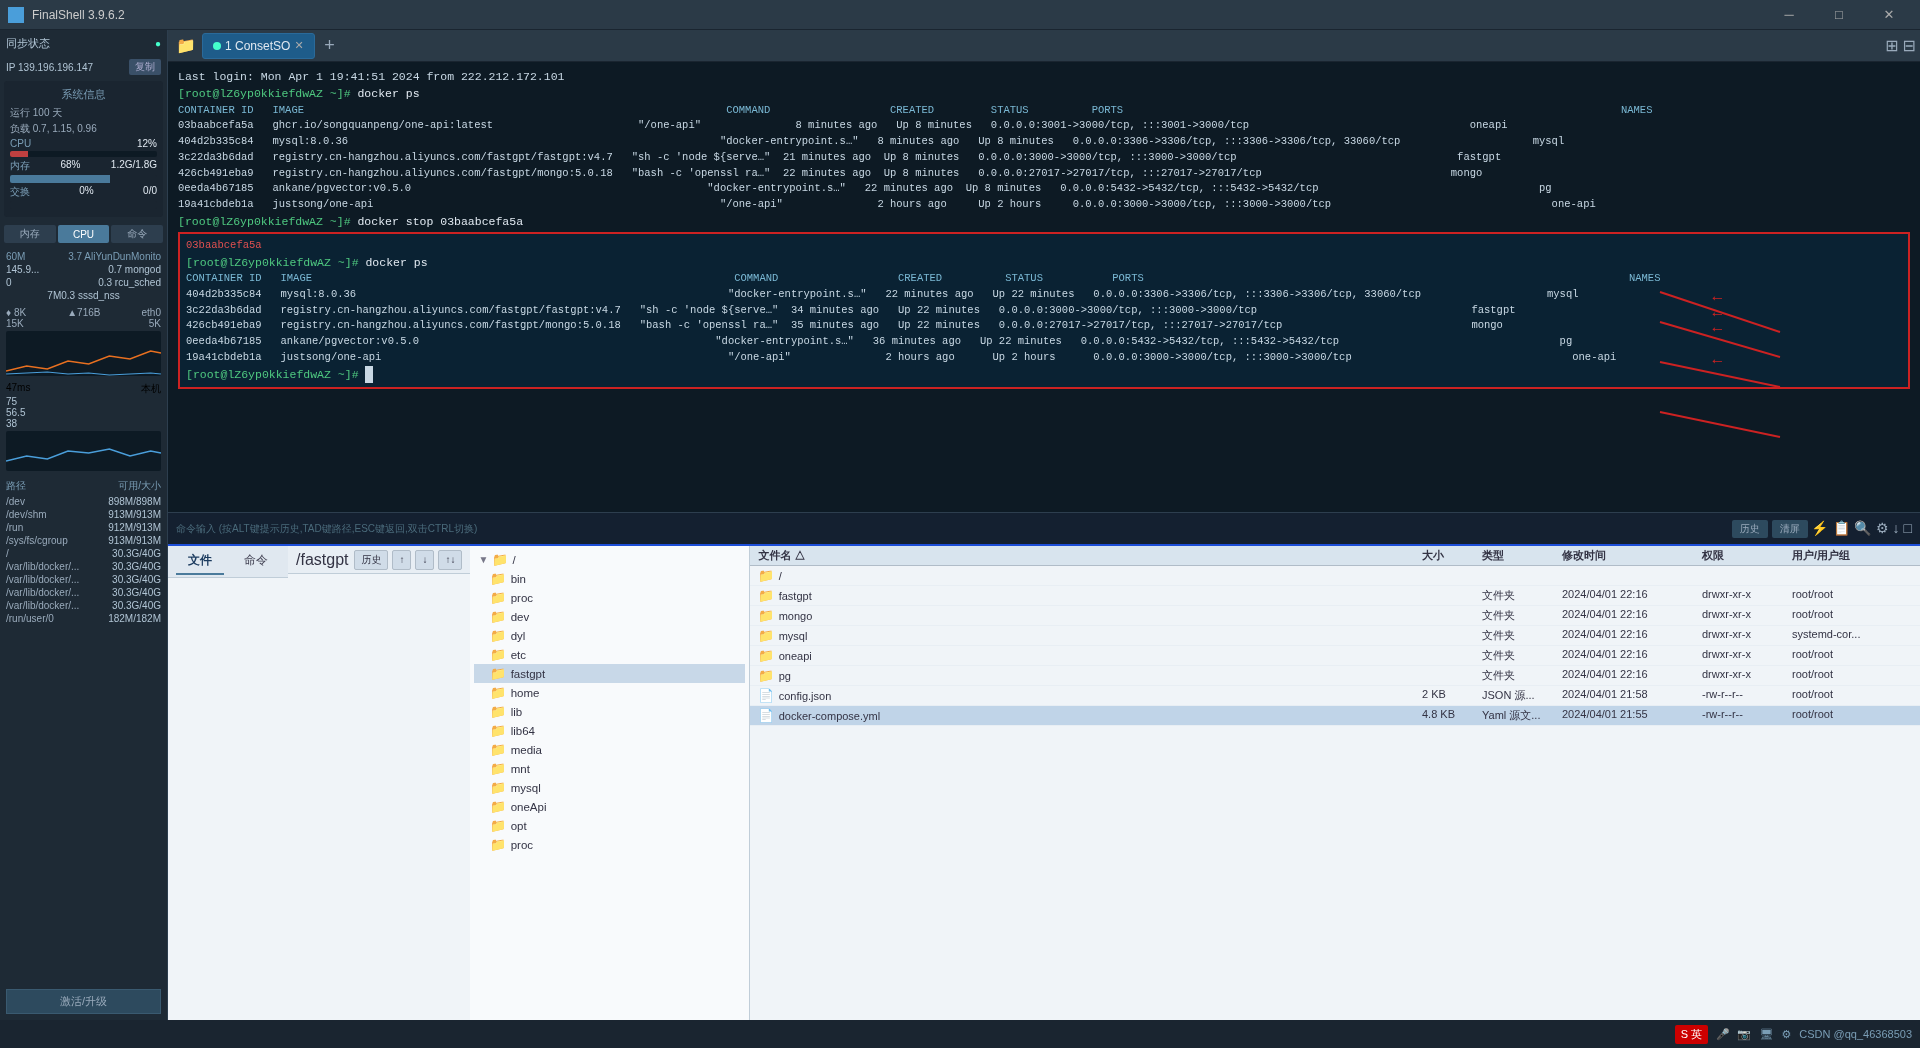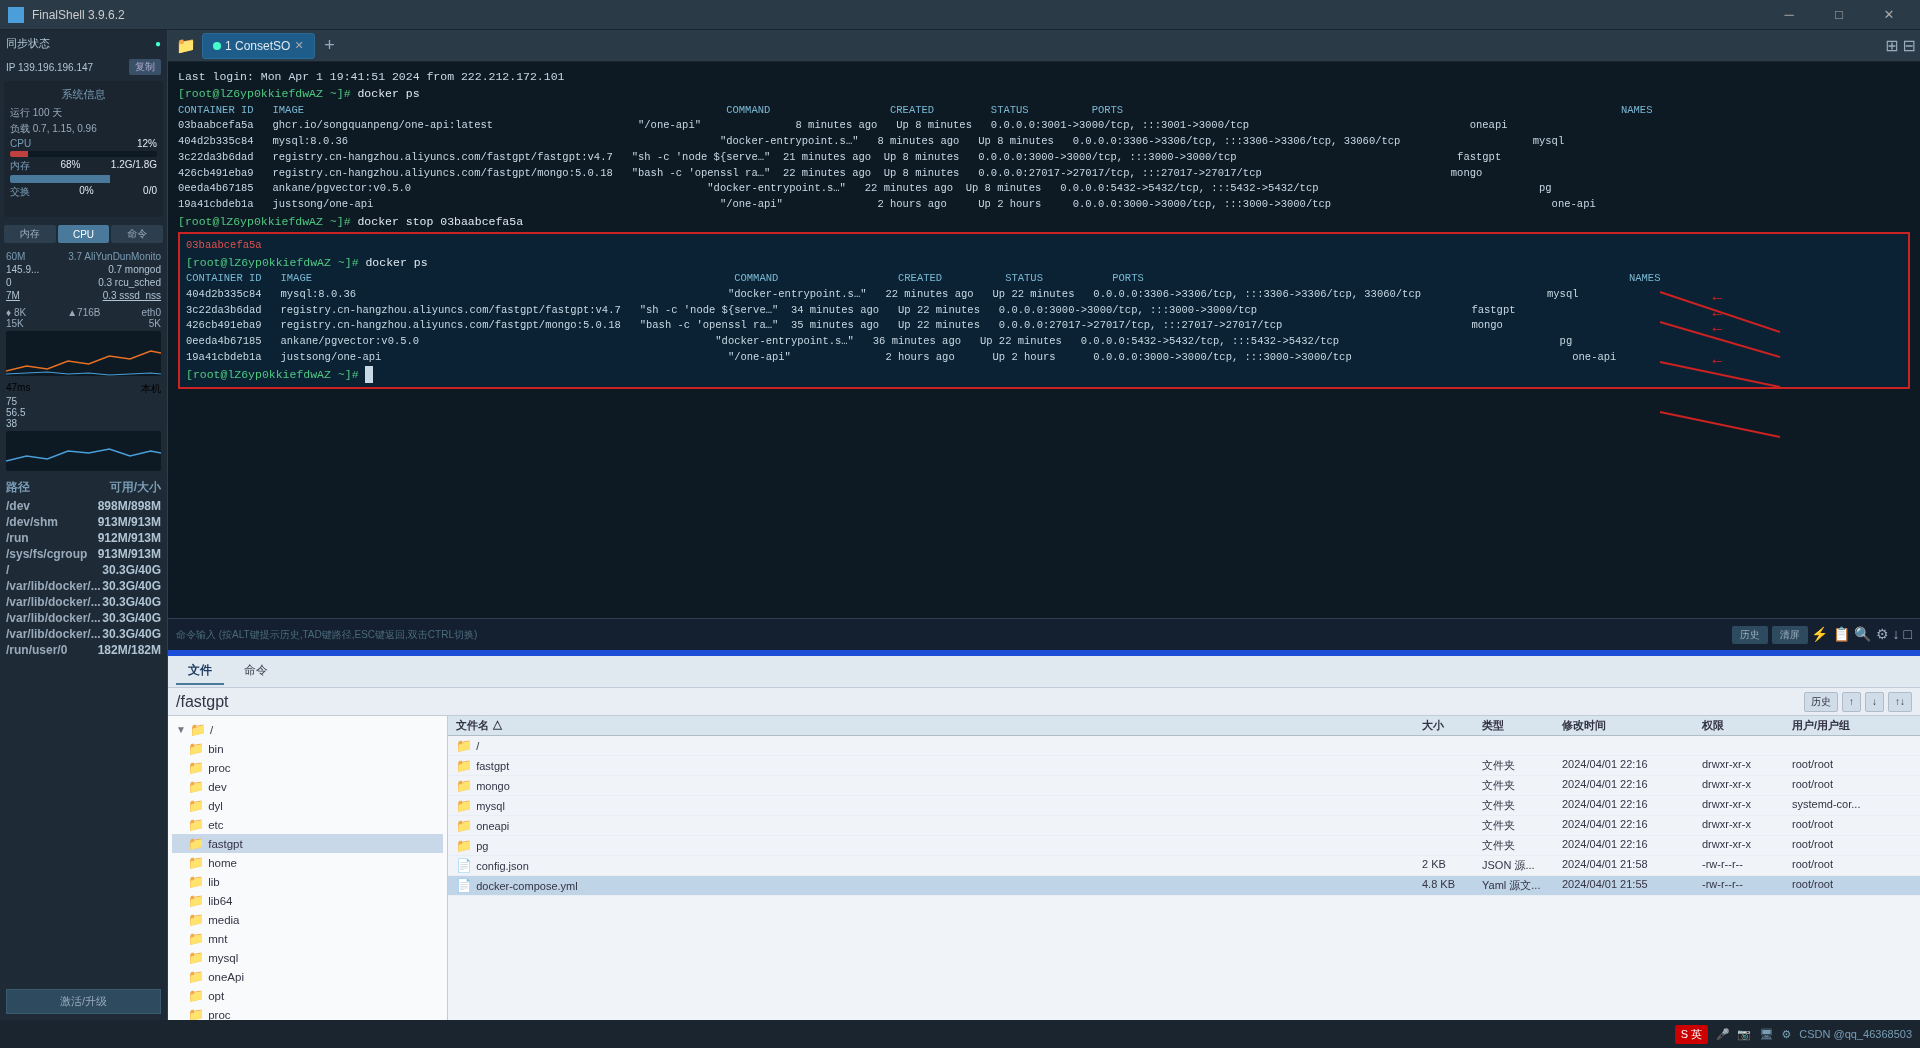--- a/index.html
+++ b/index.html
@@ -38,21 +38,21 @@
 
     .tabs-row { display: flex; gap: 2px; margin: 4px 0; }
     .tab-btn { flex: 1; background: #2d3e4e; color: #9ab; border: none; padding: 2px; font-size: 10px; cursor: pointer; border-radius: 2px; }
     .tab-btn.active { background: #4a7a9b; color: #fff; }
 
     .progress-bar-bg { background: #1a2530; height: 8px; border-radius: 2px; margin: 2px 0; overflow: hidden; }
     .progress-bar-fill { height: 100%; background: #4a7a9b; }
 
     .net-section { color: #9ab; font-size: 10px; padding: 2px 6px; }
 
-    .disk-section { font-size: 12px; padding: 2px 6px; font-weight: bold; }
+    .disk-section { font-size: 10px; padding: 2px 6px; }
     .disk-header { display: flex; justify-content: space-between; color: #7a9db5; padding: 2px 0; }
     .disk-row { display: flex; justify-content: space-between; color: #b0c4d4; padding: 1px 0; }
     .disk-row .path { color: #9ab; }
 
     
     .main-content { flex: 1; display: flex; flex-direction: column; overflow: hidden; }
 
     
     .tab-bar {
       background: #2b3a47; height: 32px; display: flex; align-items: center;
@@ -81,21 +81,21 @@
 
     
     .terminal-input-bar {
       background: #142030; height: 32px; display: flex; align-items: center;
       padding: 0 8px; gap: 6px; border-top: 1px solid #2d3e4e; flex-shrink: 0;
     }
     .input-hint { color: #4a6a7a; font-size: 10px; }
     .input-btn { background: #2d4a5e; color: #9ab; border: none; padding: 2px 8px; font-size: 10px; cursor: pointer; border-radius: 2px; }
 
     
-    .file-manager { background: #f0f4f8; height: 370px; flex-shrink: 0; display: flex; flex-direction: column; border-top: 6px solid #1d4ed8; }
+    .file-manager { background: #f0f4f8; height: 476px; flex-shrink: 0; display: flex; border-top: 2px solid #1d4ed8; }
     .fm-header { background: #e0e8f0; height: 32px; display: flex; align-items: center; padding: 0 8px; gap: 8px; border-bottom: 1px solid #c0cdd8; }
     .fm-tab { padding: 4px 12px; cursor: pointer; font-size: 12px; color: #445; border-bottom: 2px solid transparent; }
     .fm-tab.active { border-bottom-color: #4a7a9b; color: #1a3a5e; font-weight: bold; }
     .fm-toolbar { background: #e8eef4; height: 28px; display: flex; align-items: center; padding: 0 8px; gap: 6px; border-bottom: 1px solid #c0cdd8; }
     .fm-path { color: #334; font-size: 16px; }
     .fm-tool-btn { background: #d0dce8; border: 1px solid #b0bcc8; color: #334; padding: 2px 6px; font-size: 10px; cursor: pointer; border-radius: 2px; }
     .fm-body { display: flex; flex: 1; overflow: hidden; }
 
     
     .file-tree { width: 280px; background: #f8fafc; border-right: 1px solid #c0cdd8; overflow-y: auto; padding: 4px; flex-shrink: 0; }
@@ -213,21 +213,21 @@
           <span>3.7 AliYunDunMonito</span>
       </div>
       <div class="metric-row" style="font-size:10px; color:#b0c4d4; justify-content:space-between;">
         <span>145.9...</span>
           <span>0.7 mongod</span>
       </div>
       <div class="metric-row" style="font-size:10px; color:#b0c4d4; justify-content:space-between;">
         <span>0</span>
           <span>0.3 rcu_sched</span>
       </div>
-      <div class="metric-row" style="font-size:10px; color:#b0c4d4; justify-content:space-between;text-decoration:underline;">
+      <div class="metric-row" style="font-size:10px; color:#b0c4d4; justify-content:center;">
         <span>7M</span>
           <span>0.3 sssd_nss</span>
       </div>
     </div>
 
     <div class="net-section">
       <div style="display:flex; justify-content:space-between; align-items:center;">
         <span>♦ 8K</span>
         <span>▲716B</span>
         <span>eth0</span>

